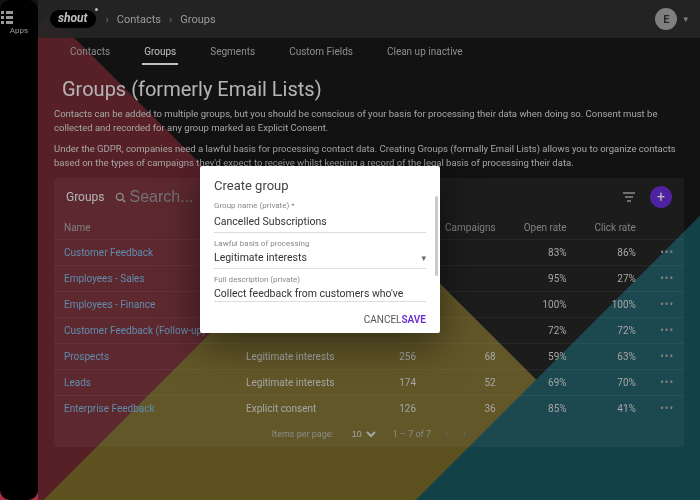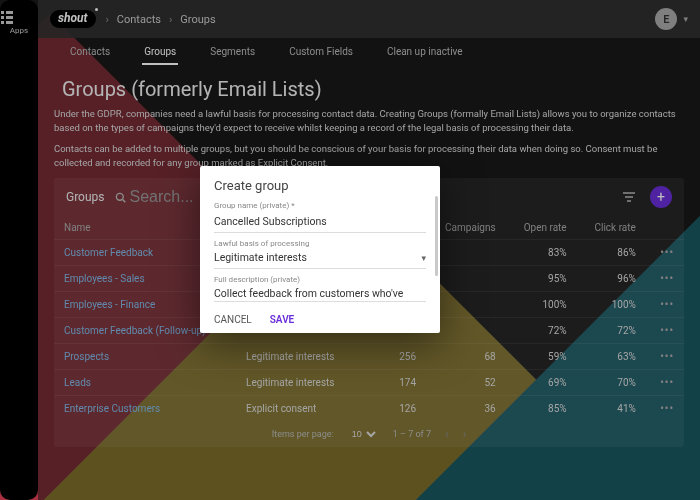--- a/index.html
+++ b/index.html
@@ -47,21 +47,21 @@
   .pager .arrow{ font-size:12px; color:#888; cursor:pointer;}
   
   .modal-back { position:absolute; inset:0; background:rgba(0,0,0,.25);}
   .modal { position:absolute; left:200px; top:166px; width:240px; background:#fff; border-radius:2px; box-shadow:0 10px 40px rgba(0,0,0,.5); padding:12px 14px 8px 14px; color:#333;}
   .modal h2{ font-size:13px; font-weight:400; color:#444; margin-bottom:8px;}
   .modal .fld-label{ font-size:8px; color:#888;}
   .modal input, .modal .sel, .modal textarea{ width:100%; border:none; border-bottom:1px solid #ddd; font-size:10.5px; padding:3px 0 4px 0; color:#333; background:#fff; font-family:inherit; resize:none;}
   .modal textarea{ height:18px; overflow:hidden;}
   .modal .sel{ display:flex; justify-content:space-between; align-items:center;}
   .modal .fld{ margin-bottom:6px;}
-  .modal .actions{ display:flex; justify-content:flex-start; gap:18px; font-size:10px; margin-top:8px;}
+  .modal .actions{ display:flex; justify-content:flex-end; font-size:10px; margin-top:8px;}
   .modal .cancel{ color:#555; cursor:pointer;}
   .modal .save{ color:#6a2ed8; font-weight:600; cursor:pointer;}
   .modal .caret{ font-size:9px; color:#666;}
   .modal-scroll{ position:absolute; right:2px; top:30px; width:3px; height:80px; background:#c9c9c9; border-radius:2px;}
   ::placeholder{ color:#aaa;}
   svg{display:block;}
 </style>
 </head>
 <body>
 
@@ -103,22 +103,22 @@
 
   <div class="content">
     <div class="tabs">
       <span class="tab">Contacts</span>
       <span class="tab active">Groups</span>
       <span class="tab">Segments</span>
       <span class="tab">Custom Fields</span>
       <span class="tab">Clean up inactive</span>
     </div>
     <h1>Groups (formerly Email Lists)</h1>
+    <p class="desc">Contacts can be added to multiple groups, but you should be conscious of your basis for processing their data when doing so. Consent must be collected and recorded for any group marked as Explicit Consent.</p>
     <p class="desc">Under the GDPR, companies need a lawful basis for processing contact data. Creating Groups (formally Email Lists) allows you to organize contacts based on the types of campaigns they'd expect to receive whilst keeping a record of the legal basis of processing their data.</p>
-    <p class="desc">Contacts can be added to multiple groups, but you should be conscious of your basis for processing their data when doing so. Consent must be collected and recorded for any group marked as Explicit Consent.</p>
 
     <div class="card">
       <div class="card-h">
         <span class="title">Groups</span>
         <span class="search">
           <span>
               <svg width="11" height="11" viewBox="0 0 16 16">
                 <circle cx="7" cy="7" r="5" fill="none" stroke="#bbb" stroke-width="2"></circle>
                 <line x1="11" y1="11" x2="15" y2="15" stroke="#bbb" stroke-width="2"></line>
               </svg>
@@ -158,21 +158,21 @@
               <td class="c">83%</td>
               <td class="c">86%</td>
               <td class="menu">•••</td>
             </tr>
             <tr>
               <td class="name">Employees - Sales</td>
               <td></td>
               <td class="c"></td>
               <td class="c"></td>
               <td class="c">95%</td>
-              <td class="c">96%</td>
+              <td class="c">27%</td>
               <td class="menu">•••</td>
             </tr>
             <tr>
               <td class="name">Employees - Finance</td>
               <td></td>
               <td class="c"></td>
               <td class="c"></td>
               <td class="c">100%</td>
               <td class="c">100%</td>
               <td class="menu">•••</td>
@@ -198,21 +198,21 @@
             <tr>
               <td class="name">Leads</td>
               <td>Legitimate interests</td>
               <td class="c">174</td>
               <td class="c">52</td>
               <td class="c">69%</td>
               <td class="c">70%</td>
               <td class="menu">•••</td>
             </tr>
             <tr>
-              <td class="name">Enterprise Customers</td>
+              <td class="name">Enterprise Feedback</td>
               <td>Explicit consent</td>
               <td class="c">126</td>
               <td class="c">36</td>
               <td class="c">85%</td>
               <td class="c">41%</td>
               <td class="menu">•••</td>
             </tr>
           </tbody>
       </table>
       <div class="pager">

